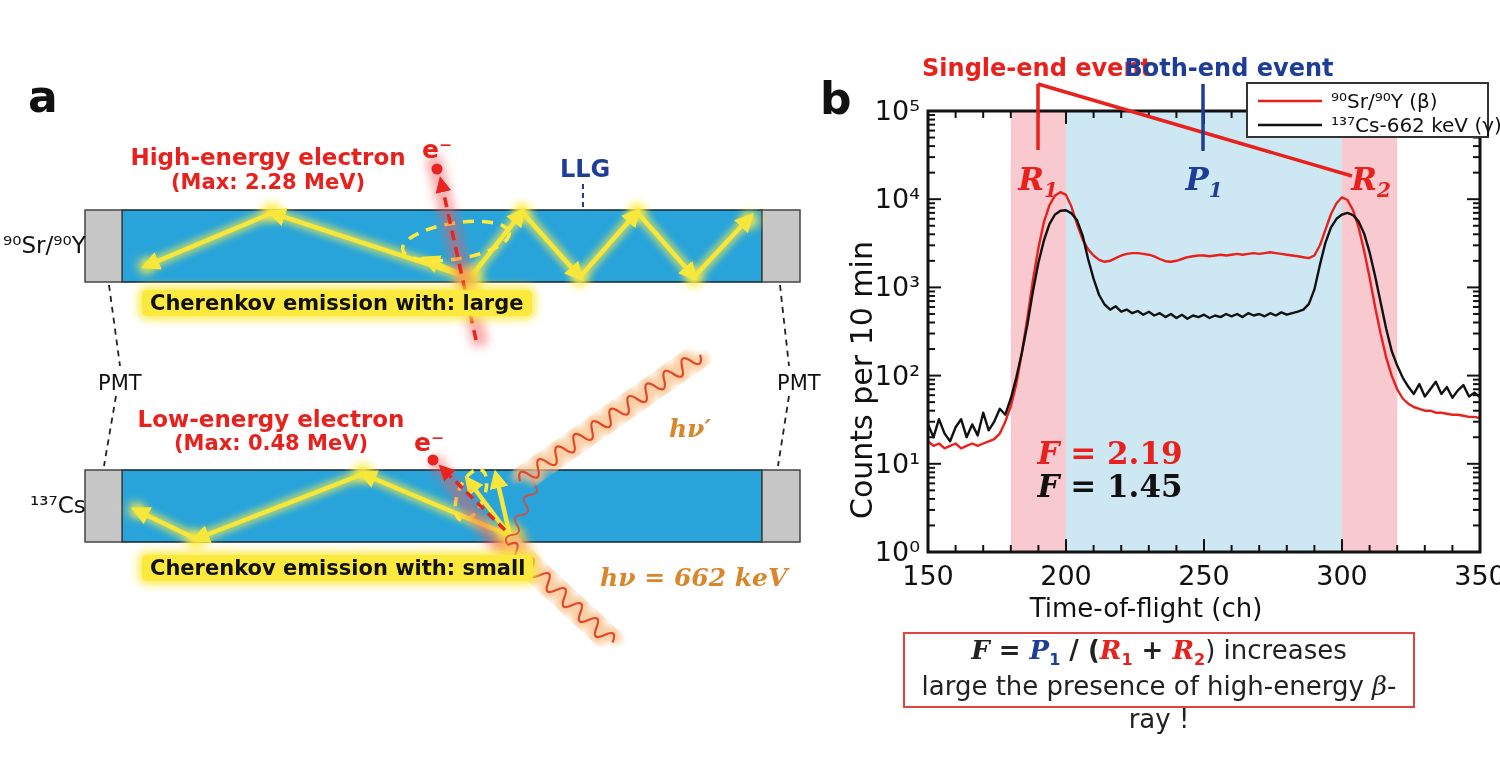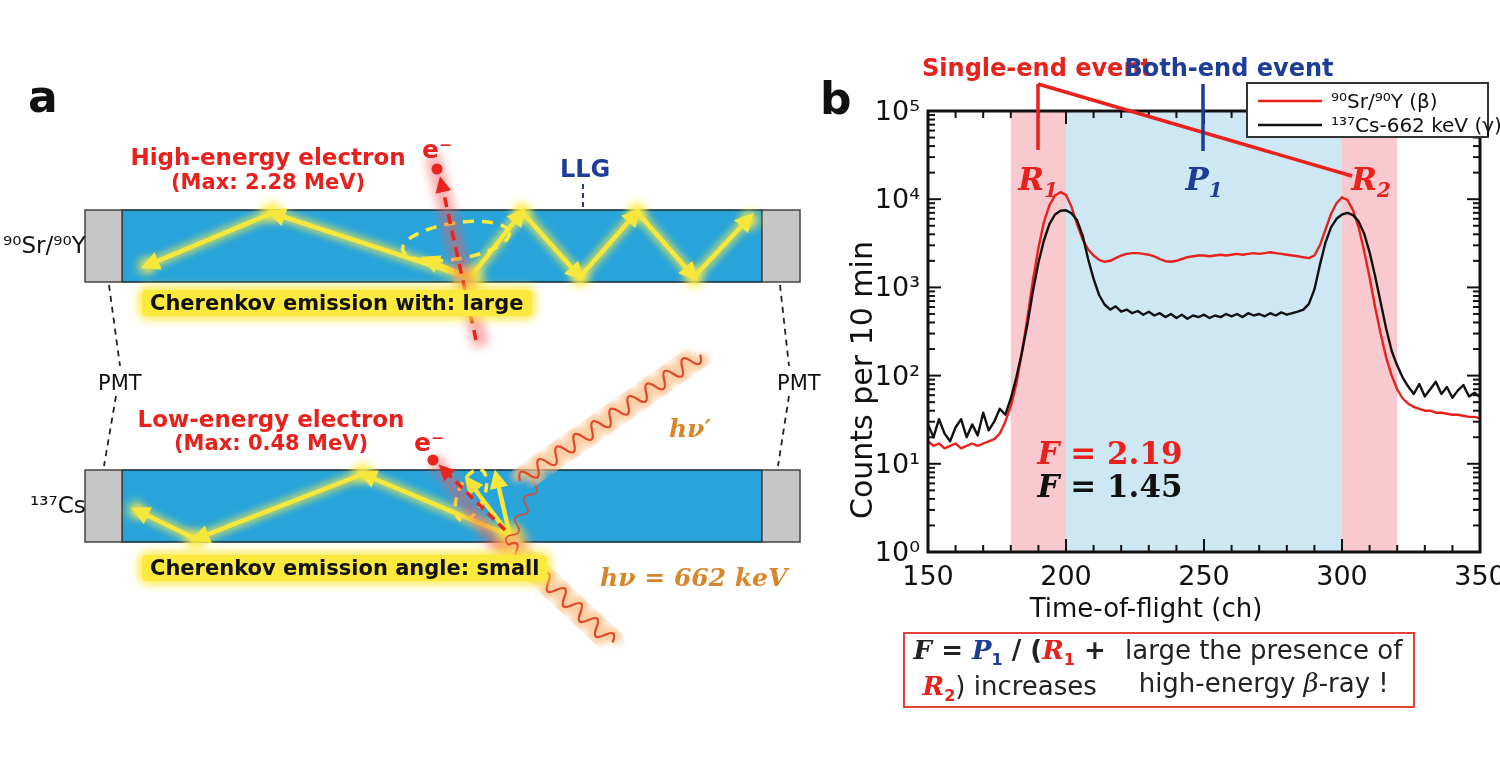--- a/index.html
+++ b/index.html
@@ -9,21 +9,21 @@
   .ser{font-family:"DejaVu Serif","Liberation Serif",serif;}
   .i{font-style:italic;}
   .b{font-weight:bold;}
   .red{color:#e8211d;}
   .blue{color:#1d3d96;}
   .hl{position:absolute;background:#fbe93d;color:#111;font-weight:bold;font-size:21px;
       padding:1px 8px;border-radius:5px;white-space:nowrap;
       box-shadow:0 0 9px 4px rgba(251,233,61,.85);}
   .fbox{position:absolute;left:903px;top:632px;width:508px;height:72px;
         border:2px solid #e8413b;background:#fff;text-align:center;
-        display:flex;flex-direction:row;justify-content:center;}
+        display:flex;flex-direction:column;justify-content:flex-start;}
   .fline{font-size:26px;color:#222;line-height:1.25;}
   .fline sub{font-size:16px;font-weight:bold;}
 </style>
 </head>
 <body>
 
 <div id="stage">
 
 <svg width="1500" height="773" viewBox="0 0 1500 773">
   <defs>
@@ -344,21 +344,21 @@
     <text x="872" y="380" transform="rotate(-90 872 380)" text-anchor="middle" font-size="30" fill="#111">Counts per 10 min</text>
     <text x="1146" y="617" text-anchor="middle" font-size="26" fill="#111">Time-of-flight (ch)</text>
   </g>
 </svg>
 
 
 <div class="hl" style="left:142px;top:290px">
   <span>Cherenkov emission with: large</span>
 </div>
 <div class="hl" style="left:142px;top:555px">
-  <span>Cherenkov emission angle: small</span>
+  <span>Cherenkov emission with: small</span>
 </div>
 
 
 <div class="fbox">
   <div class="fline">
     <span class="ser i b">F</span><span class="b"> = </span><span class="ser i b blue">P</span><sub class="blue">1</sub><span class="b"> / (</span><span class="ser i b red">R</span><sub class="red">1</sub><span class="b"> + </span><span class="ser i b red">R</span><sub class="red">2</sub><span>) increases</span>
   </div>
   <div class="fline">
     <span>large the presence of high-energy </span><span class="ser i">β</span><span>-ray !</span>
   </div>

